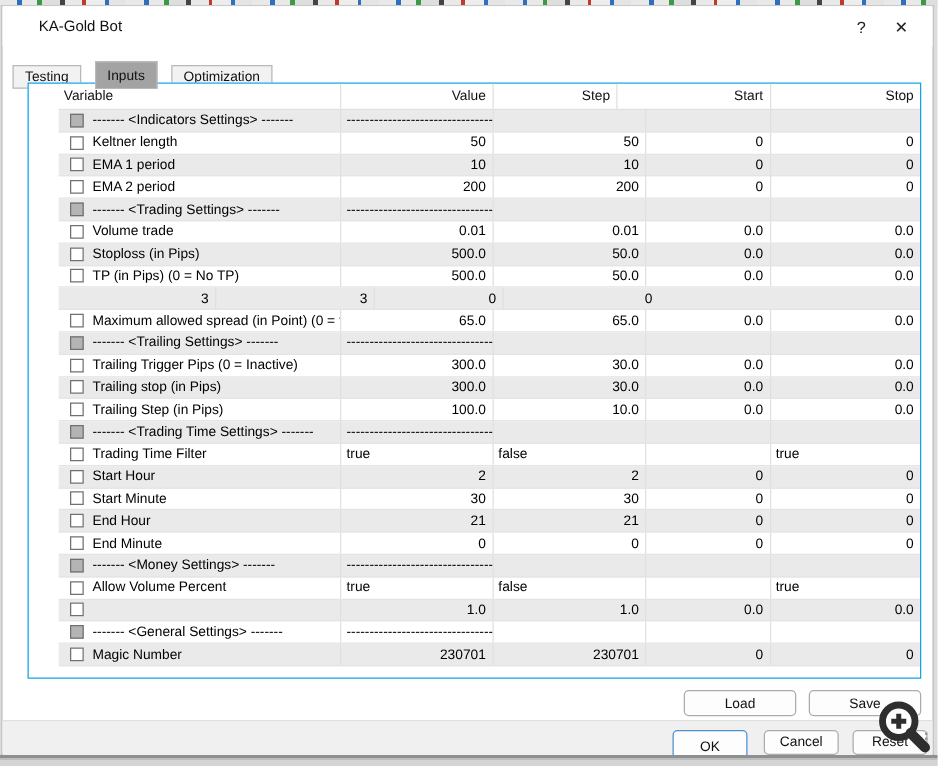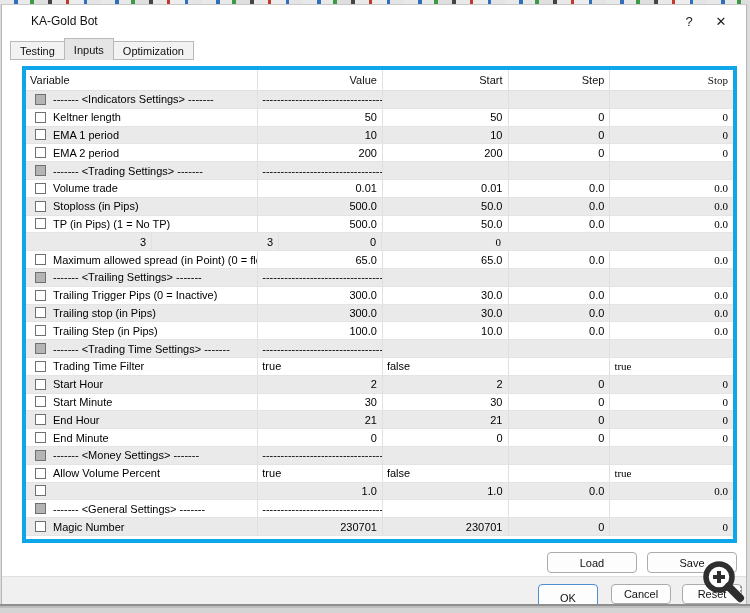--- a/index.html
+++ b/index.html
@@ -24,36 +24,36 @@
 
   
   .titlebar { position:absolute; left:0; top:0; width:100%; height:32px; background:#fff;
     display:flex; align-items:center; }
   .title { font-size:12px; color:#111; padding-left:29px; }
   .titlebar-buttons { margin-left:auto; display:flex; align-items:center; gap:14px; padding-right:16px; }
   .tb-btn { font-size:13px; color:#222; width:18px; height:18px; display:flex; align-items:center;
     justify-content:center; cursor:default; }
 
   
-  .tabs { position:absolute; left:8px; top:33px; height:22px; display:flex; align-items:flex-end; }
+  .tabs { position:absolute; left:8px; top:44px; height:22px; display:flex; align-items:flex-end;gap:12px; }
   .tab { font-size:11px; color:#111; padding:3px 9px 4px 9px; border:1px solid #b9b9b9;
     background:#f2f2f2; height:19px; margin-right:-1px; position:relative; }
-  .tab.active { background:#e5e5e5; height:22px; padding-top:5px; z-index:2; border-bottom:none; }
+  .tab.active { background:#a3a3a3; height:22px; padding-top:5px; z-index:2; border-bottom:none; }
 
   
   .ptable { position:absolute; left:20px; top:61px; width:715px; height:477px;
-    border:4px solid #0ea5e9; background:#fff; font-size:11px; color:#000; overflow:hidden; }
+    border:1px solid #0ea5e9; background:#fff; font-size:11px; color:#000; overflow:hidden;padding-left:24px; }
   .prow { display:flex; width:100%; }
   .phead { height:21px; align-items:center; background:#fff; border-bottom:1px solid #e0e0e0; }
   .phead .pcell { color:#111; }
   .prow.body { height:17.8px; align-items:flex-start; border-bottom:1px solid #e4e4e4; }
   .prow.alt { background:var(--row-alt); }
   .pcell { height:100%; display:flex; align-items:center; padding:0 5px 0 4px;
     border-right:1px solid #e0e0e0; overflow:hidden; white-space:nowrap; }
-  .pcell:last-child { border-right:none;font-family:Liberation Serif, serif; }
+  .pcell:last-child { border-right:none; }
   .c-var  { width:235px; }
   .c-val  { width:126px; }
   .c-start{ width:127px; }
   .c-step { width:103px; }
   .c-stop { width:124px; }
   .num { justify-content:flex-end; }
   .checkbox { width:11px; height:11px; border:1px solid #707070; background:#fff; flex:0 0 11px;
     margin:0 7px 0 5px; }
   .checkbox.tri { background:#b4b4b4; }
   .dashes { letter-spacing:0; }
@@ -101,22 +101,22 @@
     <div class="tabs">
       <div class="tab">Testing</div>
       <div class="tab active">Inputs</div>
       <div class="tab">Optimization</div>
     </div>
 
     <div class="ptable">
       <div class="prow phead">
         <div class="pcell c-var">Variable</div>
         <div class="pcell c-val num">Value</div>
+        <div class="pcell c-step num">Step</div>
         <div class="pcell c-start num">Start</div>
-        <div class="pcell c-step num">Step</div>
         <div class="pcell c-stop num">Stop</div>
       </div>
       <div id="rows-container">
           <div class="prow body alt">
             <div class="pcell c-var">
               <span class="checkbox tri"></span>
               <span>------- &lt;Indicators Settings&gt; -------</span>
             </div>
             <div class="pcell c-val dashes">--------------------------------------</div>
             <div class="pcell c-start"></div>
@@ -179,21 +179,21 @@
               <span>Stoploss (in Pips)</span>
             </div>
             <div class="pcell c-val num">500.0</div>
             <div class="pcell c-start num">50.0</div>
             <div class="pcell c-step num">0.0</div>
             <div class="pcell c-stop num">0.0</div>
           </div>
           <div class="prow body">
             <div class="pcell c-var">
               <span class="checkbox"></span>
-              <span>TP (in Pips) (1 = No TP)</span>
+              <span>TP (in Pips) (0 = No TP)</span>
             </div>
             <div class="pcell c-val num">500.0</div>
             <div class="pcell c-start num">50.0</div>
             <div class="pcell c-step num">0.0</div>
             <div class="pcell c-stop num">0.0</div>
           </div>
           <div class="prow body alt">
             <div class="pcell c-val num">3</div>
             <div class="pcell c-start num">3</div>
             <div class="pcell c-step num">0</div>

